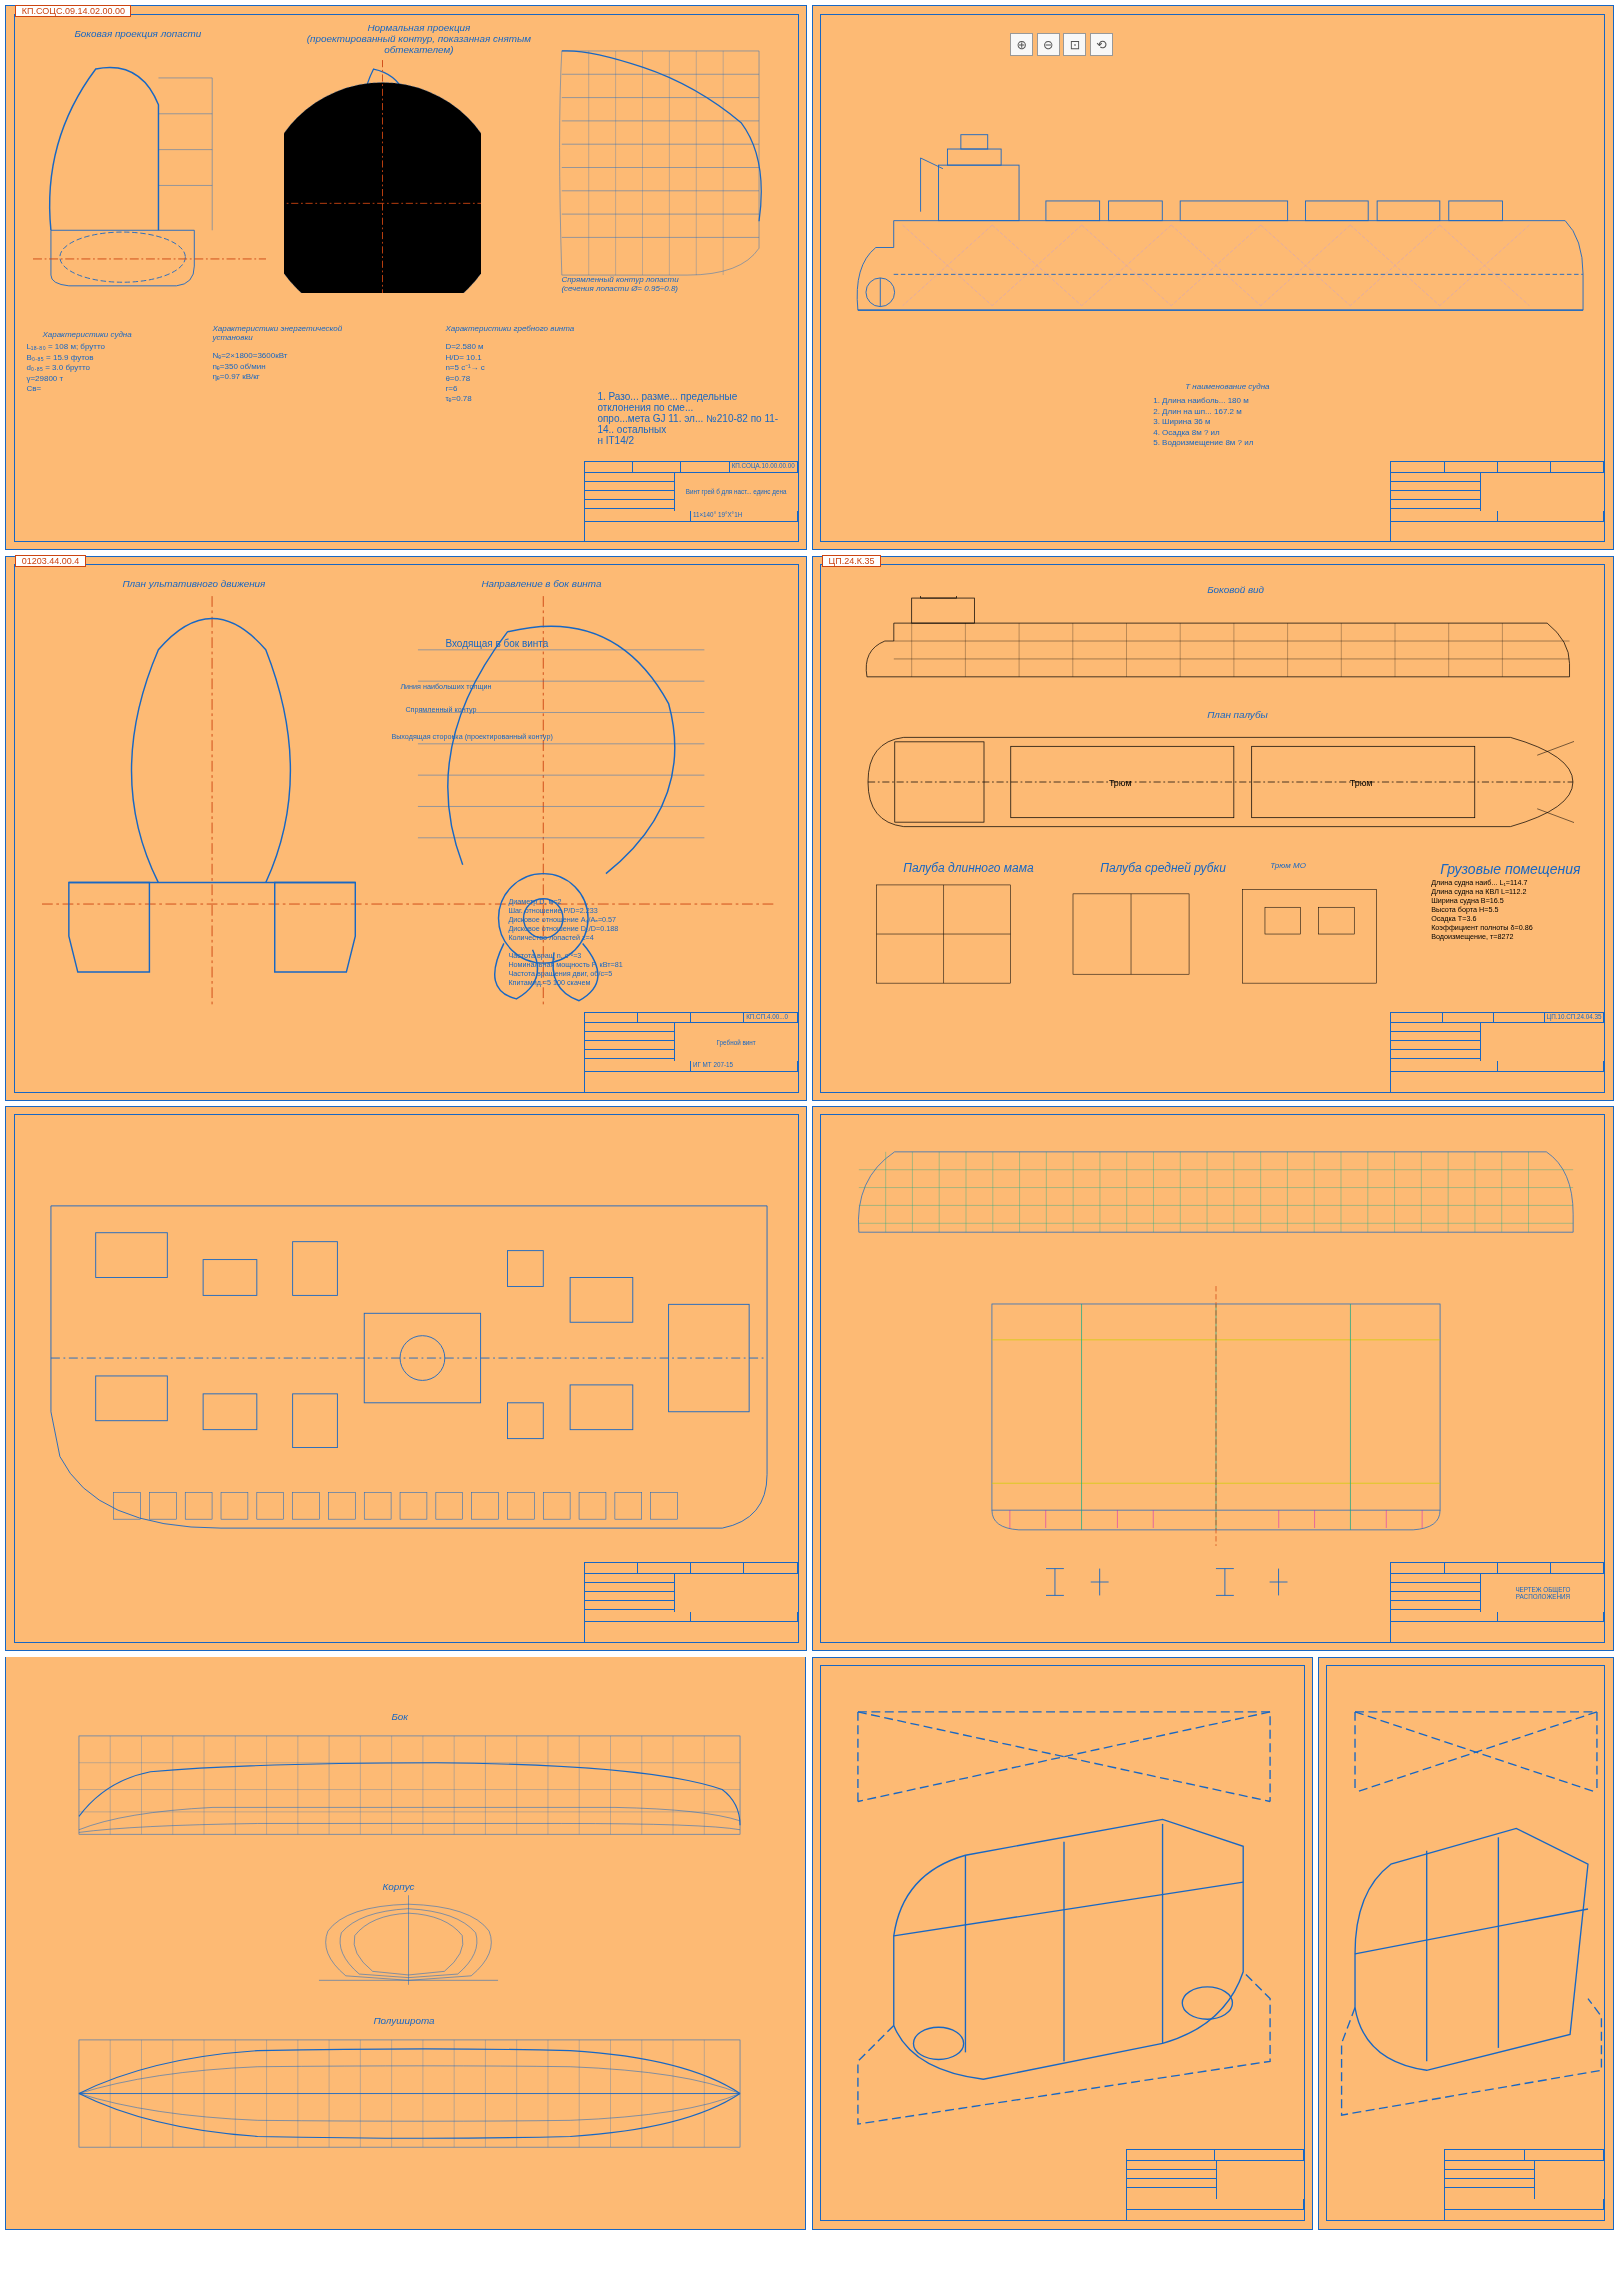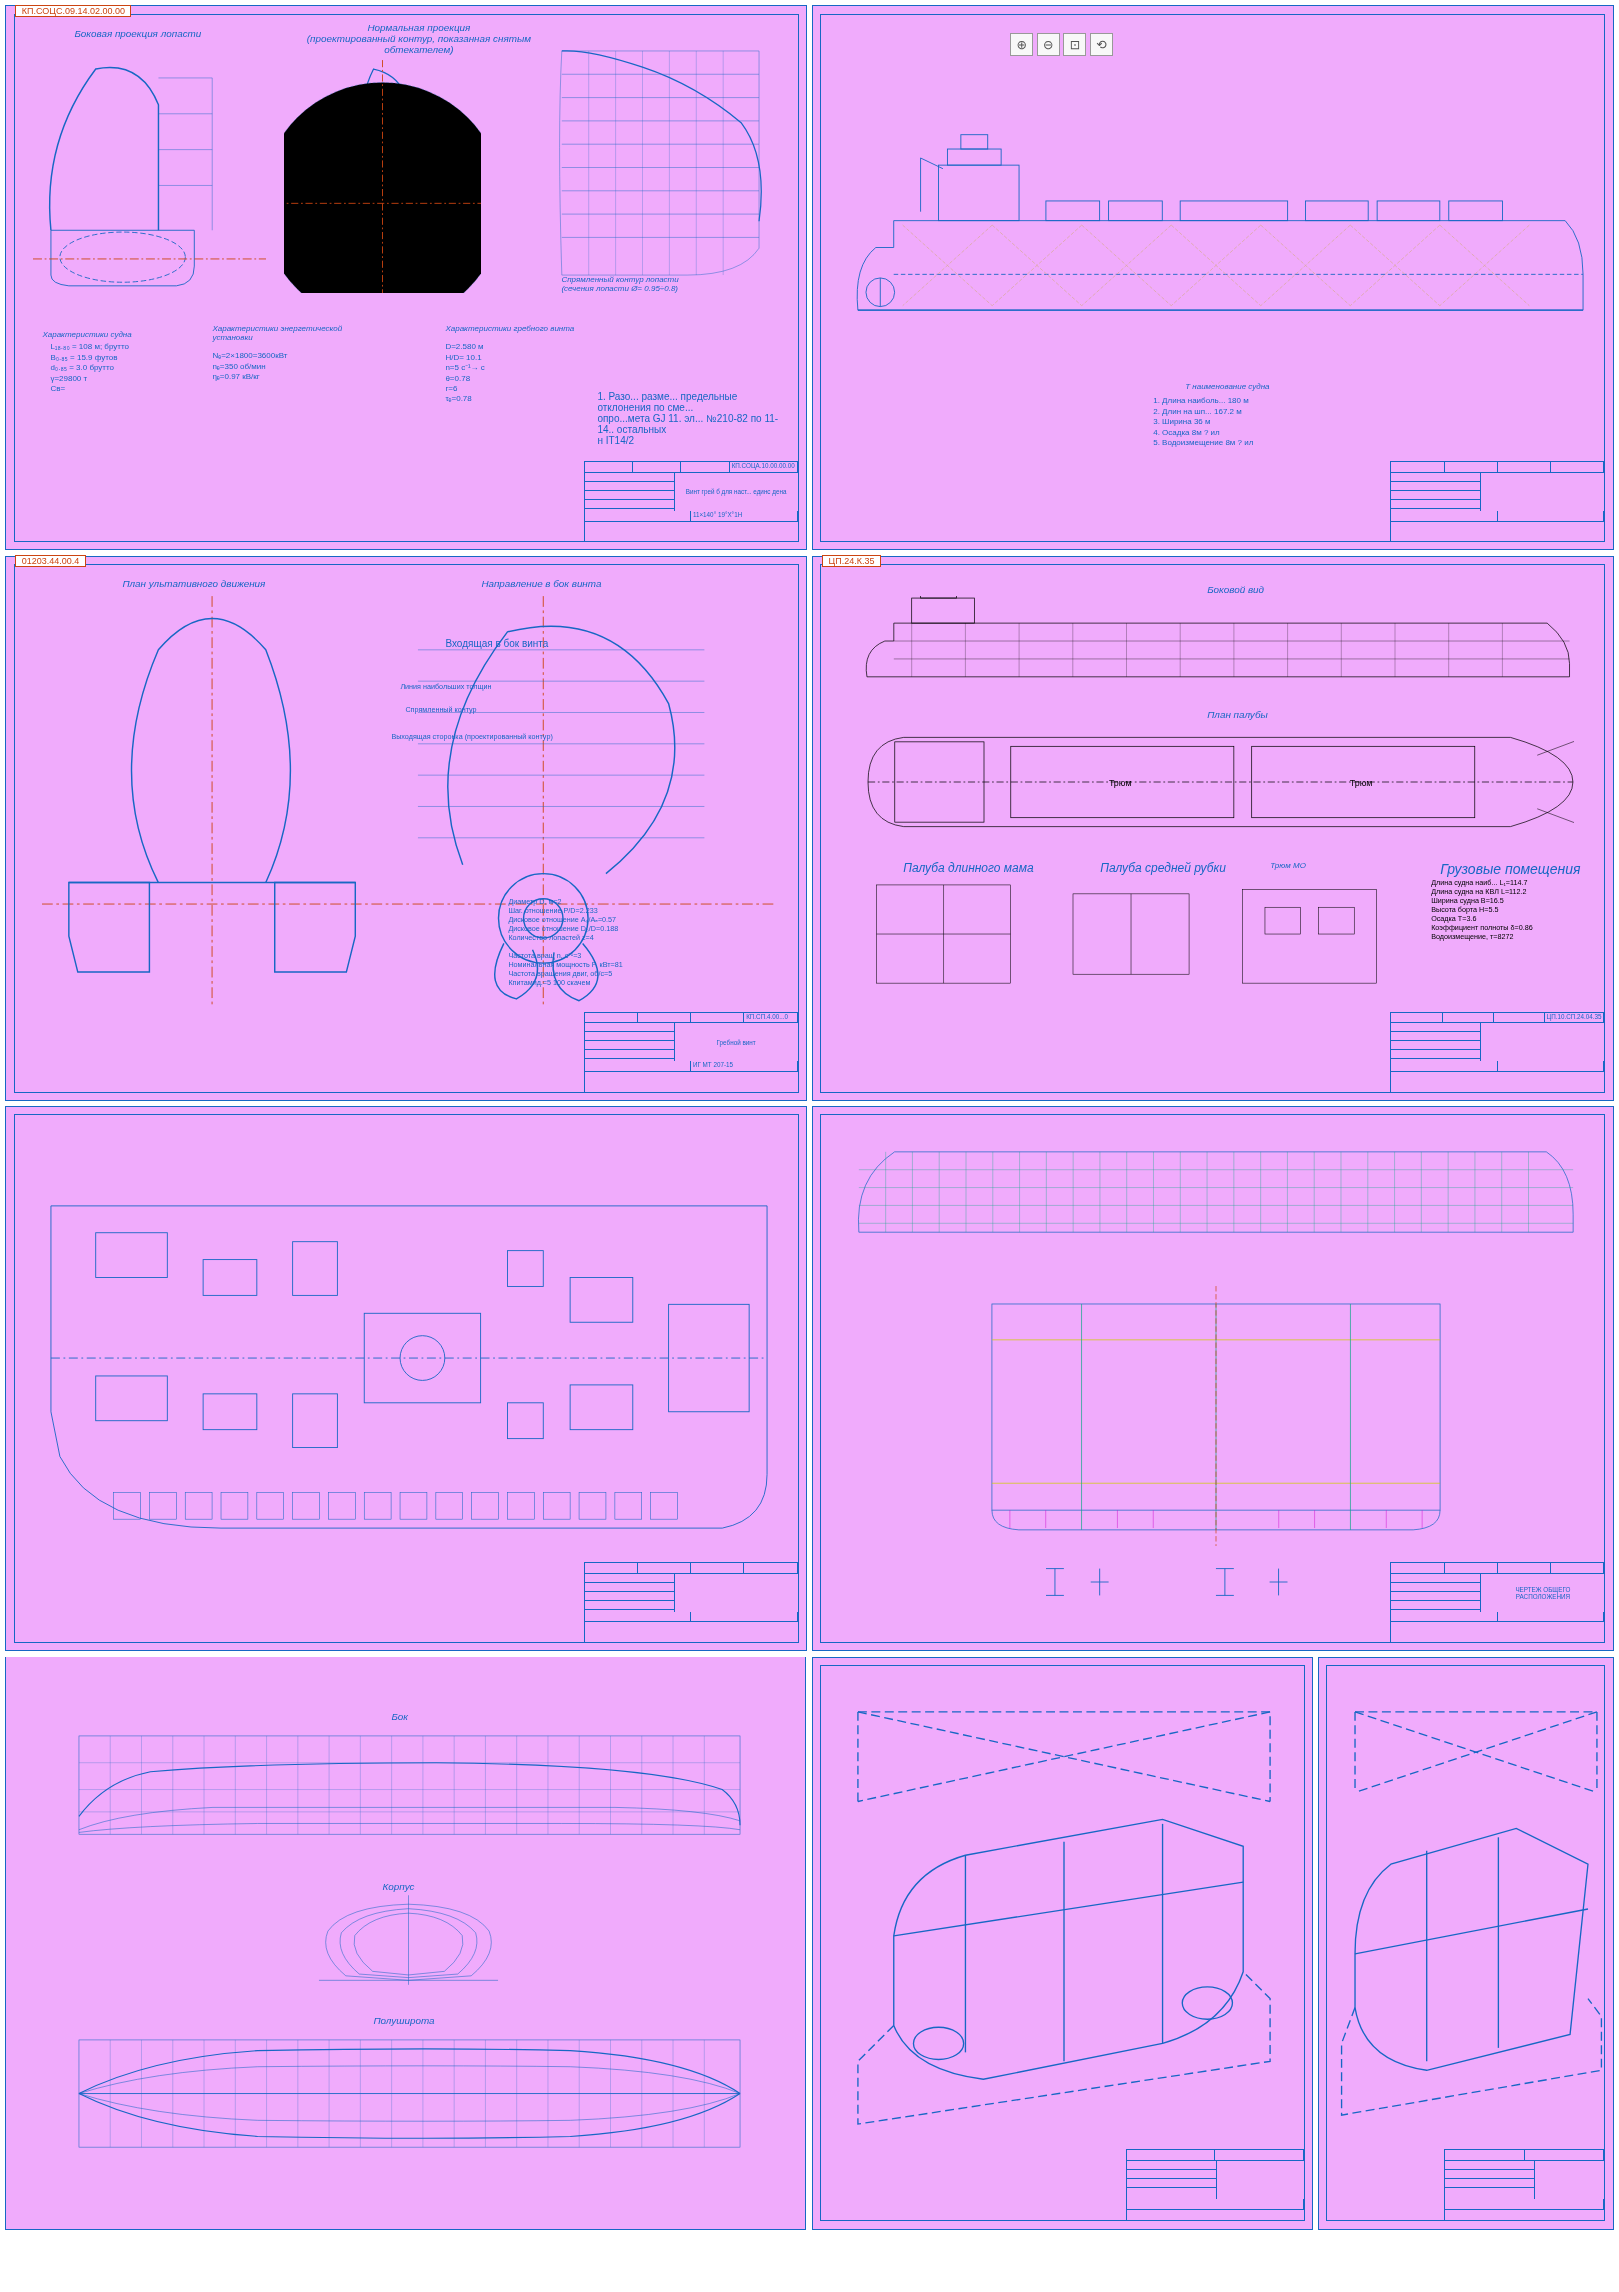--- a/index.html
+++ b/index.html
@@ -1,19 +1,19 @@
 <!DOCTYPE html>
 <html style="font-size:14.3px"><head>
 <meta charset="utf-8">
 <style>
   * { margin:0; padding:0; box-sizing:border-box; }
   body { background:#fff; font-family:Arial,sans-serif; width:1619px; }
   .grid { display:flex; flex-direction:column; gap:5.4px; padding:5.4px; }
   .row { display:flex; gap:5.4px; }
-  .sheet { background:#f0abfc; border:1.8px solid #1767c4; position:relative; }
+  .sheet { background:#fdba74; border:1.8px solid #1767c4; position:relative; }
   .inner { position:absolute; top:7.2px; left:7.2px; right:7.2px; bottom:7.2px; border:0.9px solid #1767c4; }
   .tag { position:absolute; top:-1.8px; left:9px; border:0.9px solid #c41; color:#c41; font-size:9px; padding:0 5.4px; background:#fff; }
   .tblock { position:absolute; bottom:7.2px; right:7.2px; width:215px; height:81px; border:0.9px solid #1767c4; font-size:6.3px; color:#1767c4; }
   .tblock .r { border-bottom:0.9px solid #1767c4; height:10.7px; display:flex; }
   .tblock .r span { border-right:0.9px solid #1767c4; padding:0 1.8px; flex:1; }
   .tblock .big { height:38px; display:flex; }
   .tblock .big .l { width:90px; border-right:0.9px solid #1767c4; }
   .tblock .big .l div { border-bottom:0.9px solid #1767c4; height:9px; }
   .tblock .big .m { flex:1; display:flex; flex-direction:column; justify-content:center; align-items:center; text-align:center; }
   .lbl { position:absolute; font-size:9.9px; color:#1767c4; font-style:italic; }
@@ -95,21 +95,21 @@
               <line x1="180" y1="10" x2="180" y2="260"></line>
               <line x1="210" y1="10" x2="210" y2="260"></line>
               <line x1="240" y1="10" x2="240" y2="260"></line>
             </g>
       </g>
     </svg>
     <div class="txt" style="top:269px;left:555px;font-style:italic;white-space:pre-line;">Спрямленный контур лопасти
 (сечения лопасти Ø= 0.95÷0.8)</div>
 
     <div class="txt" style="top:318px;left:36px;font-style:italic;margin-top:6px;">Характеристики судна</div>
-    <div class="txt" style="top:336px;left:44px;line-height:1.3;"><span>L₁₈.₈₀ = 108 м; брутто</span><br><span>B₀.₈₅ = 15.9 футов</span><br><span>d₀.₈₅ = 3.0 брутто</span><br><span>γ=29800 т</span><br><span>Cв=</span></div>
+    <div class="txt" style="top:336px;left:20px;line-height:1.3;"><span>L₁₈.₈₀ = 108 м; брутто</span><br><span>B₀.₈₅ = 15.9 футов</span><br><span>d₀.₈₅ = 3.0 брутто</span><br><span>γ=29800 т</span><br><span>Cв=</span></div>
     <div class="txt" style="top:318px;left:206px;font-style:italic;width:134px;">Характеристики энергетической установки</div>
     <div class="txt" style="top:345px;left:206px;line-height:1.3;"><span>Nₑ=2×1800=3600кВт</span><br><span>nₑ=350 об/мин</span><br><span>ηₑ=0.97 кВ/кг</span></div>
     <div class="txt" style="top:318px;left:439px;font-style:italic;">Характеристики гребного винта</div>
     <div class="txt" style="top:336px;left:439px;line-height:1.3;"><span>D=2.580 м</span><br><span class="red">H/D= 10.1</span><br><span class="red">n=5 с⁻¹→ с</span><br><span>θ=0.78</span><br><span>г=6</span><br><span>τₑ=0.78</span></div>
     <div class="txt" style="top:385px;left:591px;width:188px;white-space:pre-line;font-size:10px;">1. Разо... разме... предельные отклонения по сме...
 опро...мета GJ 11. эл... №210-82 по 11-14.. остальных
 н IT14/2</div>
     <div class="tblock">
       <div class="r">
             <span></span>

